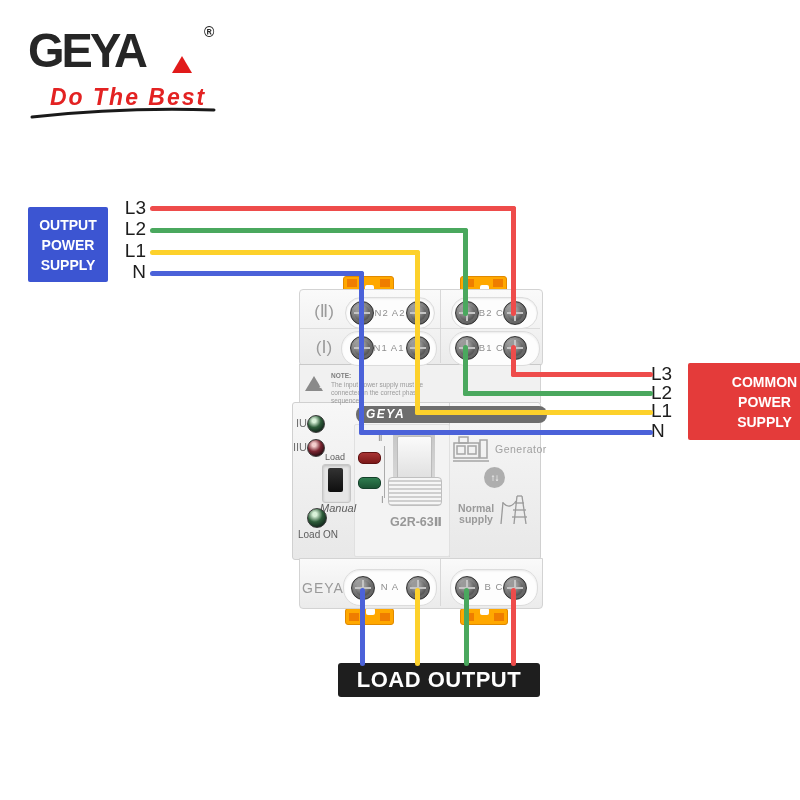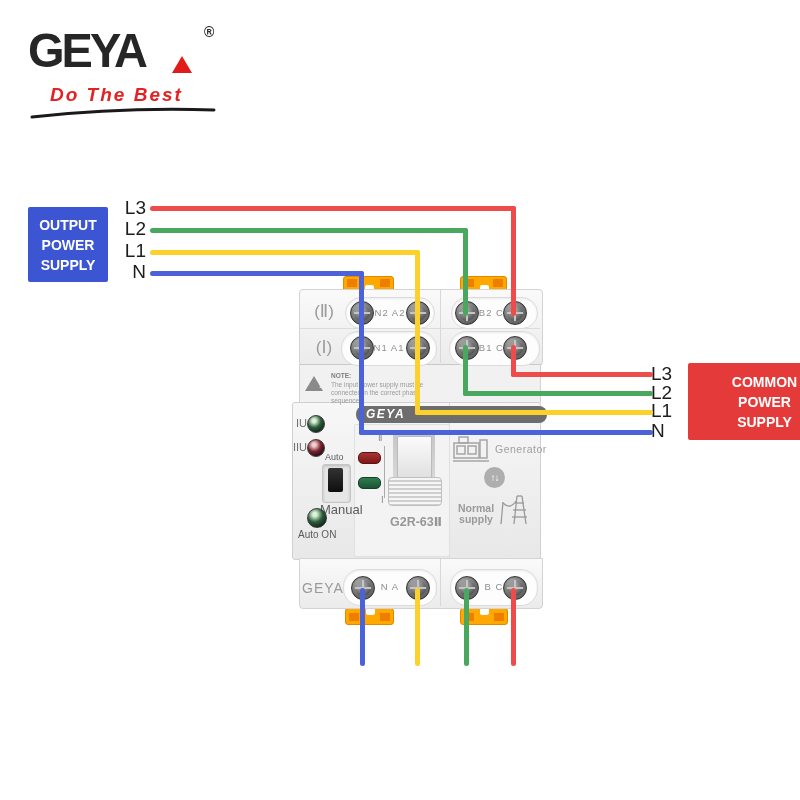--- a/index.html
+++ b/index.html
@@ -3,21 +3,21 @@
 <meta charset="utf-8">
 <style>
   html,body{margin:0;padding:0;background:#fff;}
   .canvas{position:relative;width:800px;height:800px;background:#ffffff;overflow:hidden;
           font-family:"Liberation Sans","DejaVu Sans",sans-serif;}
   .abs{position:absolute;}
 
   
   .brand{font-weight:bold;font-size:47px;color:#262626;letter-spacing:-3px;transform:scaleY(1.04);}
   .reg{font-size:14px;color:#262626;font-weight:bold;}
-  .slogan{font-size:19px;font-style:italic;font-weight:bold;color:#e32222;letter-spacing:2px;text-align:center;}
+  .slogan{font-size:23px;font-style:italic;font-weight:bold;color:#e32222;letter-spacing:2px;text-align:center;}
   .a-triangle{width:0;height:0;border-left:10px solid transparent;border-right:10px solid transparent;
               border-bottom:17px solid #e11a1a;}
 
   
   .supply{color:#fff;font-weight:bold;font-size:14px;text-align:center;border-radius:2px;
           display:flex;flex-direction:column;justify-content:center;gap:4px;}
   .backup{background:#3c55d2;}
   .common{background:#e43b3a;padding-left:36px;}
   .ptag{font-size:19px;color:#1d1d1d;}
   .loadbox{background:#1e1e1e;border-radius:3px;color:#fff;font-weight:bold;font-size:22px;
@@ -103,20 +103,21 @@
   <div class="abs supply common" style="left:688px;top:363px;width:81px;height:77px;">
     <div>COMMON</div>
     <div>POWER</div>
     <div>SUPPLY</div>
   </div>
   <div class="abs ptag" style="left:651px;top:363px;width:32px;">L3</div>
   <div class="abs ptag" style="left:651px;top:382px;width:32px;">L2</div>
   <div class="abs ptag" style="left:651px;top:400px;width:32px;">L1</div>
   <div class="abs ptag" style="left:651px;top:420px;width:32px;">N</div>
 
+  <div class="abs loadbox" style="left:338px;top:663px;width:202px;height:34px;">LOAD OUTPUT</div>
 
   <div class="abs clip" style="left:343px;top:276px;width:49px;height:14px;">
     <div class="sq" style="left:3px;"></div>
     <div class="sq" style="right:3px;"></div>
     <div class="notch" style="bottom:-1px;"></div>
   </div>
   <div class="abs clip" style="left:460px;top:276px;width:45px;height:14px;">
     <div class="sq" style="left:3px;"></div>
     <div class="sq" style="right:3px;"></div>
     <div class="notch" style="bottom:-1px;"></div>
@@ -184,26 +185,26 @@
   </div>
   <div class="abs notetxt" style="left:331px;top:372px;font-weight:bold;color:#7d7d7d;">NOTE:</div>
   <div class="abs notetxt" style="left:331px;top:381px;width:112px;">The input power supply must be connected in the correct phase sequence</div>
 
   <div class="abs band" style="left:356px;top:406px;width:181px;height:17px;">GEYA</div>
 
   <div class="abs facetxt" style="left:296px;top:417px;font-size:11px;color:#6f6f6f;">IU</div>
   <div class="abs sphere sph-green" style="left:307px;top:415px;width:16px;height:16px;"></div>
   <div class="abs facetxt" style="left:293px;top:441px;font-size:11px;color:#6f6f6f;">IIU</div>
   <div class="abs sphere sph-red" style="left:307px;top:439px;width:16px;height:16px;"></div>
-  <div class="abs facetxt" style="left:325px;top:452px;font-size:9px;color:#5c5c5c;">Auto</div>
+  <div class="abs facetxt" style="left:325px;top:452px;font-size:9px;color:#5c5c5c;">Load</div>
   <div class="abs toggle-recess" style="left:322px;top:464px;width:27px;height:37px;"></div>
   <div class="abs toggle-knob" style="left:328px;top:468px;width:15px;height:24px;"></div>
-  <div class="abs facetxt" style="left:320px;top:502px;font-size:13px;color:#5c5c5c;">Manual</div>
+  <div class="abs facetxt" style="left:320px;top:502px;font-size:11px;color:#5c5c5c;font-style:italic;">Manual</div>
   <div class="abs sphere sph-green" style="left:307px;top:508px;width:18px;height:18px;"></div>
-  <div class="abs facetxt" style="left:298px;top:529px;font-size:10px;color:#5c5c5c;">Auto ON</div>
+  <div class="abs facetxt" style="left:298px;top:529px;font-size:10px;color:#5c5c5c;">Load ON</div>
 
   <div class="abs panel" style="left:354px;top:424px;width:94px;height:131px;"></div>
   <div class="abs led led-red" style="left:358px;top:452px;"></div>
   <div class="abs led led-green" style="left:358px;top:477px;"></div>
   <div class="abs facetxt" style="left:378px;top:433px;font-size:9px;color:#8a8a8a;">Ⅱ</div>
   <div class="abs slot" style="left:384px;top:446px;height:52px;"></div>
   <div class="abs facetxt" style="left:381px;top:495px;font-size:9px;color:#8a8a8a;">Ⅰ</div>
   <div class="abs lever-recess" style="left:393px;top:433px;width:42px;height:50px;"></div>
   <div class="abs lever-body" style="left:397px;top:436px;width:33px;height:44px;"></div>
   <div class="abs lever-grip" style="left:388px;top:477px;width:52px;height:27px;"></div>

